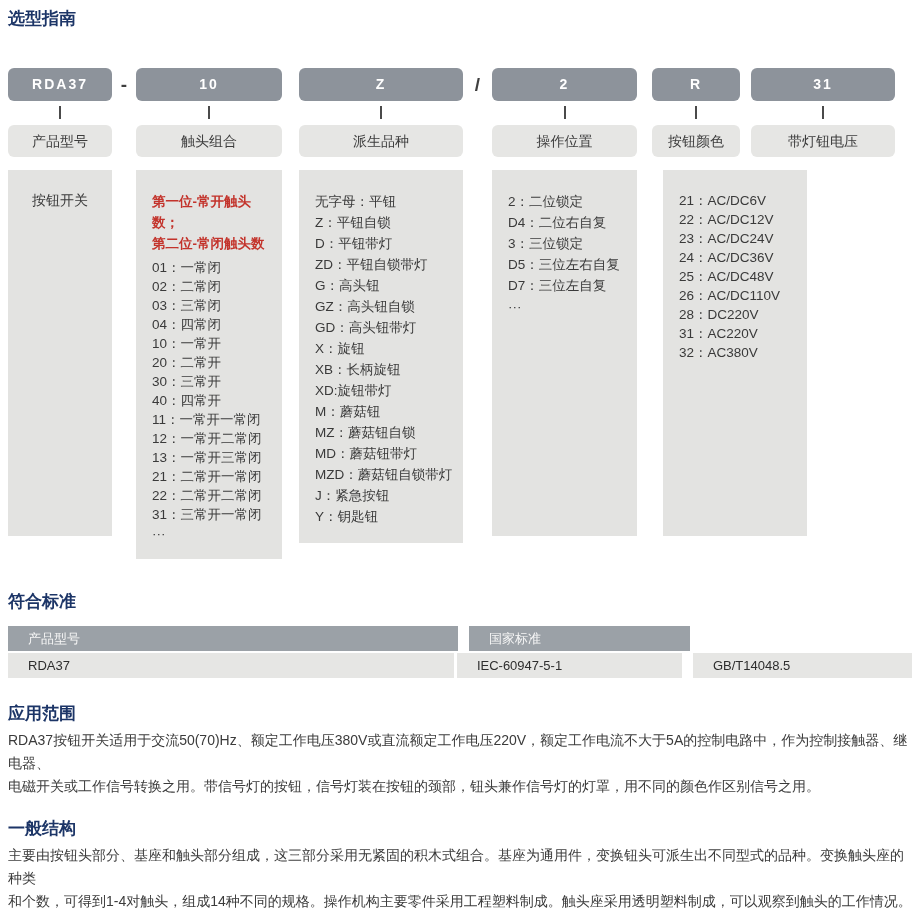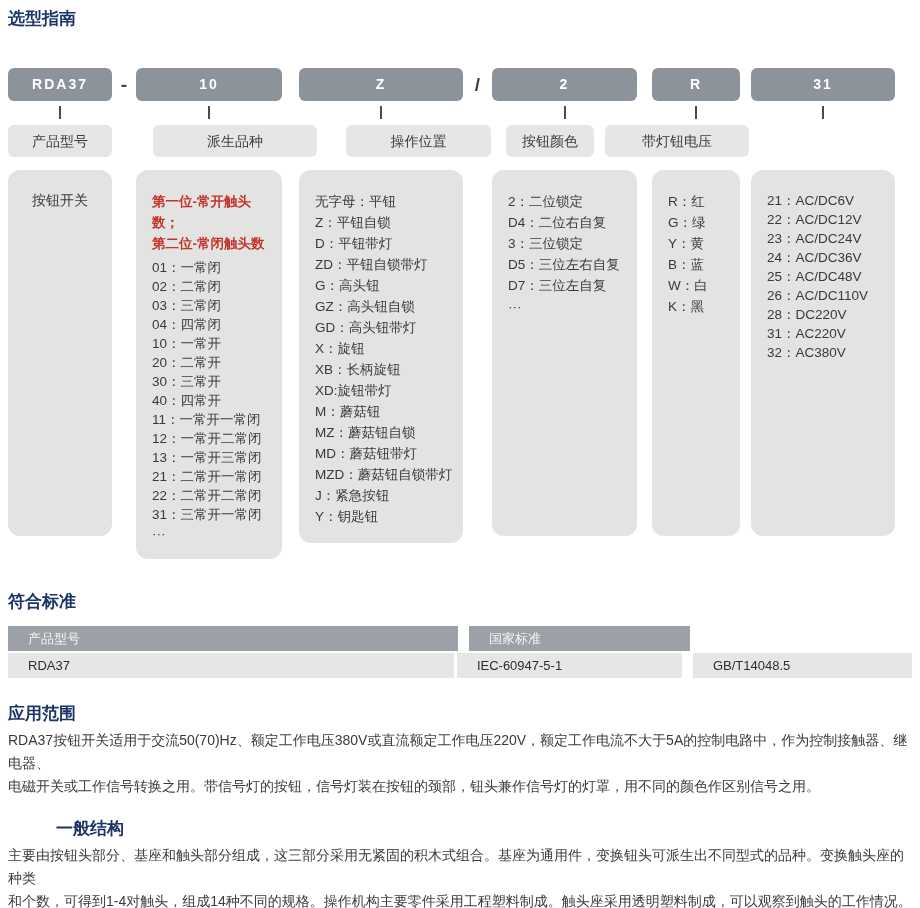--- a/index.html
+++ b/index.html
@@ -51,21 +51,21 @@
     color: #3c3c3c;
     font-size: 14px;
     text-align: center;
     line-height: 32px;
   }
 
   .content-row { margin-top: 13px; }
   .content-box {
     min-height: 366px;
     background: #e3e3e1;
-    border-radius: 12px;
+    border-radius: 0;
     padding: 21px 10px 16px 16px;
     font-size: 13.5px;
     line-height: 19px;
     white-space: pre-line;
     color: #3a3a3a;
   }
   .content-box.center { text-align: center; padding-left: 6px; padding-right: 6px; font-size: 14px; }
   .content-box .red-notes { color: #c3332b; font-weight: bold; line-height: 21px; margin-bottom: 4px; white-space: pre-line; }
   .lh21 { line-height: 21px; }
 
@@ -81,21 +81,21 @@
 
   
   .app-title { margin-top: 25px; }
   .para {
     margin-top: 4px;
     font-size: 14px;
     line-height: 23px;
     white-space: pre-line;
     color: #3b3b3b;
   }
-  .struct-title { margin-top: 20px; margin-left: 48px; }
+  .struct-title { margin-top: 20px; }
 </style>
 </head>
 <body>
 
 <div class="page">
 
   <h2 class="sec-title">选型指南</h2>
 
   <div class="row code-row">
     <div class="cell c1">
@@ -151,20 +151,23 @@
     <div class="cell c6">
         <span class="vline"></span>
       </div>
   </div>
 
   <div class="row label-row">
     <div class="cell c1">
         <div class="label-box">产品型号</div>
       </div>
     <div class="gap g1"></div>
+    <div class="cell c2">
+        <div class="label-box">触头组合</div>
+      </div>
     <div class="gap g2"></div>
     <div class="cell c3">
         <div class="label-box">派生品种</div>
       </div>
     <div class="gap g3"></div>
     <div class="cell c4">
         <div class="label-box">操作位置</div>
       </div>
     <div class="gap g4"></div>
     <div class="cell c5">
@@ -221,28 +224,20 @@
     <div class="gap g3"></div>
     <div class="cell c4">
       <div class="content-box lh21">2：二位锁定
 D4：二位右自复
 3：三位锁定
 D5：三位左右自复
 D7：三位左自复
 ···</div>
     </div>
     <div class="gap g4"></div>
-    <div class="cell c5">
-      <div class="content-box lh21">R：红
-G：绿
-Y：黄
-B：蓝
-W：白
-K：黑</div>
-    </div>
     <div class="gap g5"></div>
     <div class="cell c6">
       <div class="content-box">21：AC/DC6V
 22：AC/DC12V
 23：AC/DC24V
 24：AC/DC36V
 25：AC/DC48V
 26：AC/DC110V
 28：DC220V
 31：AC220V

